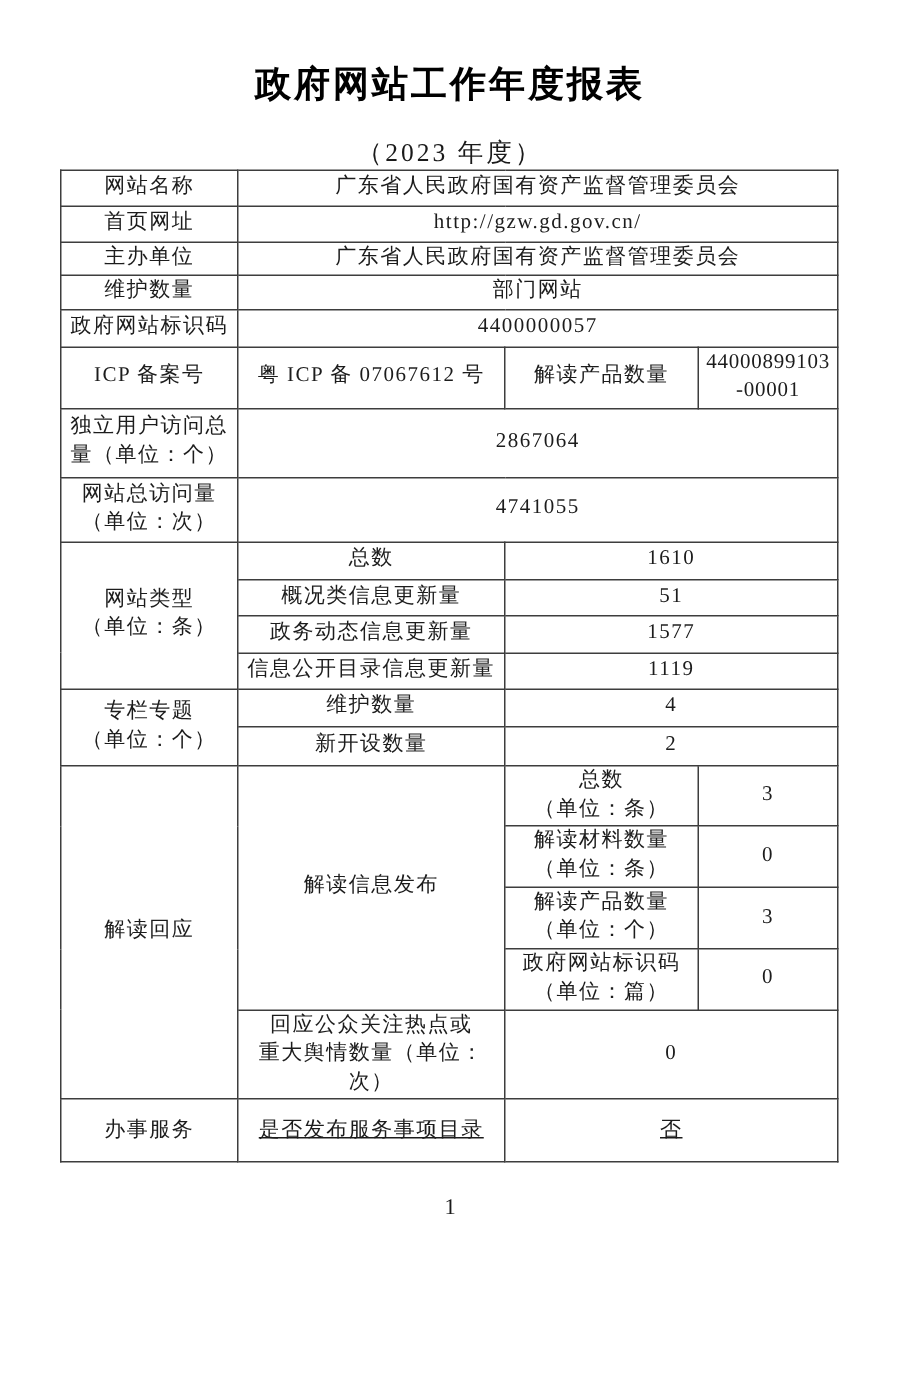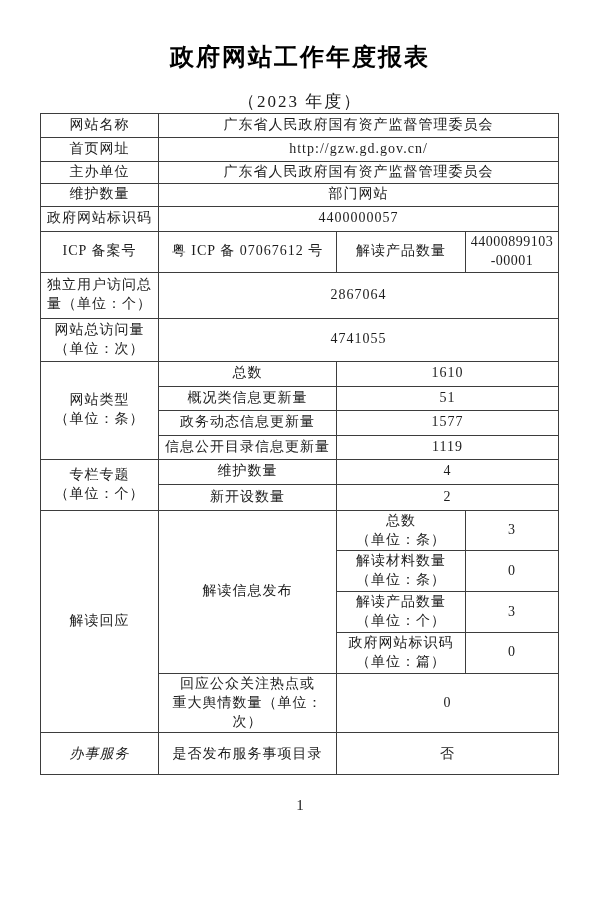--- a/index.html
+++ b/index.html
@@ -48,22 +48,22 @@
     font-size:14px;
     letter-spacing:1px;
     line-height:1.35;
     text-align:center;
     vertical-align:middle;
     padding:1px 3px;
     color:#1c1c1c;
   }
   .ml{white-space:pre-line;}
   .left{text-align:left;}
-  .top{vertical-align:top;padding-top:3px;}
-  .bottom{vertical-align:bottom;padding-bottom:5px;font-style:italic;}
+  .top{vertical-align:top;padding-top:3px;text-decoration:underline;}
+  .bottom{vertical-align:bottom;padding-bottom:5px;}
   .narrow{
     width:84px;margin:0 auto;
     word-break:break-all;
     letter-spacing:0.5px;
   }
   .pagenum{
     text-align:center;
     margin-top:22px;
     font-size:15px;
     color:#1a1a1a;

